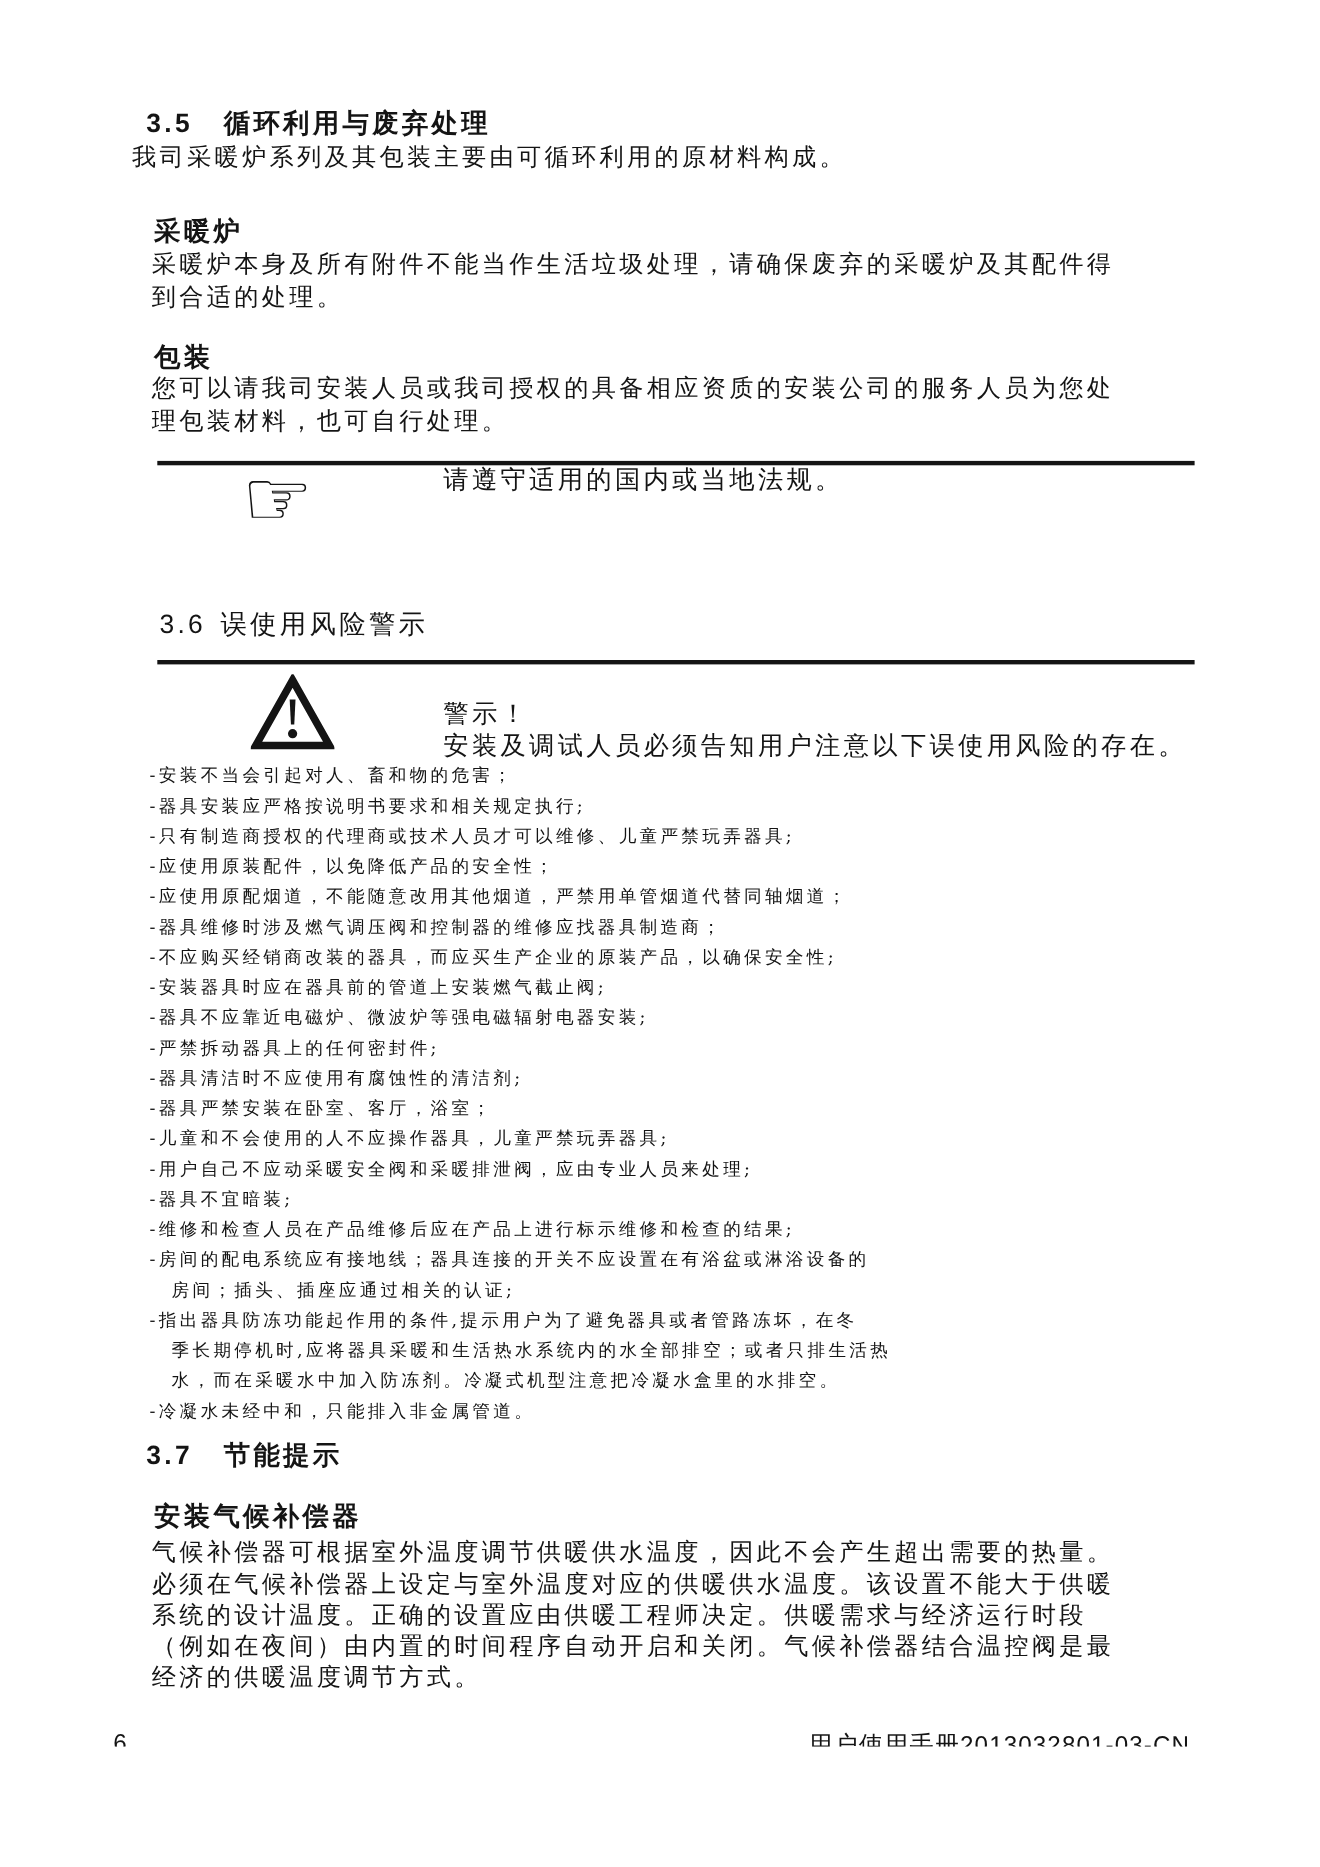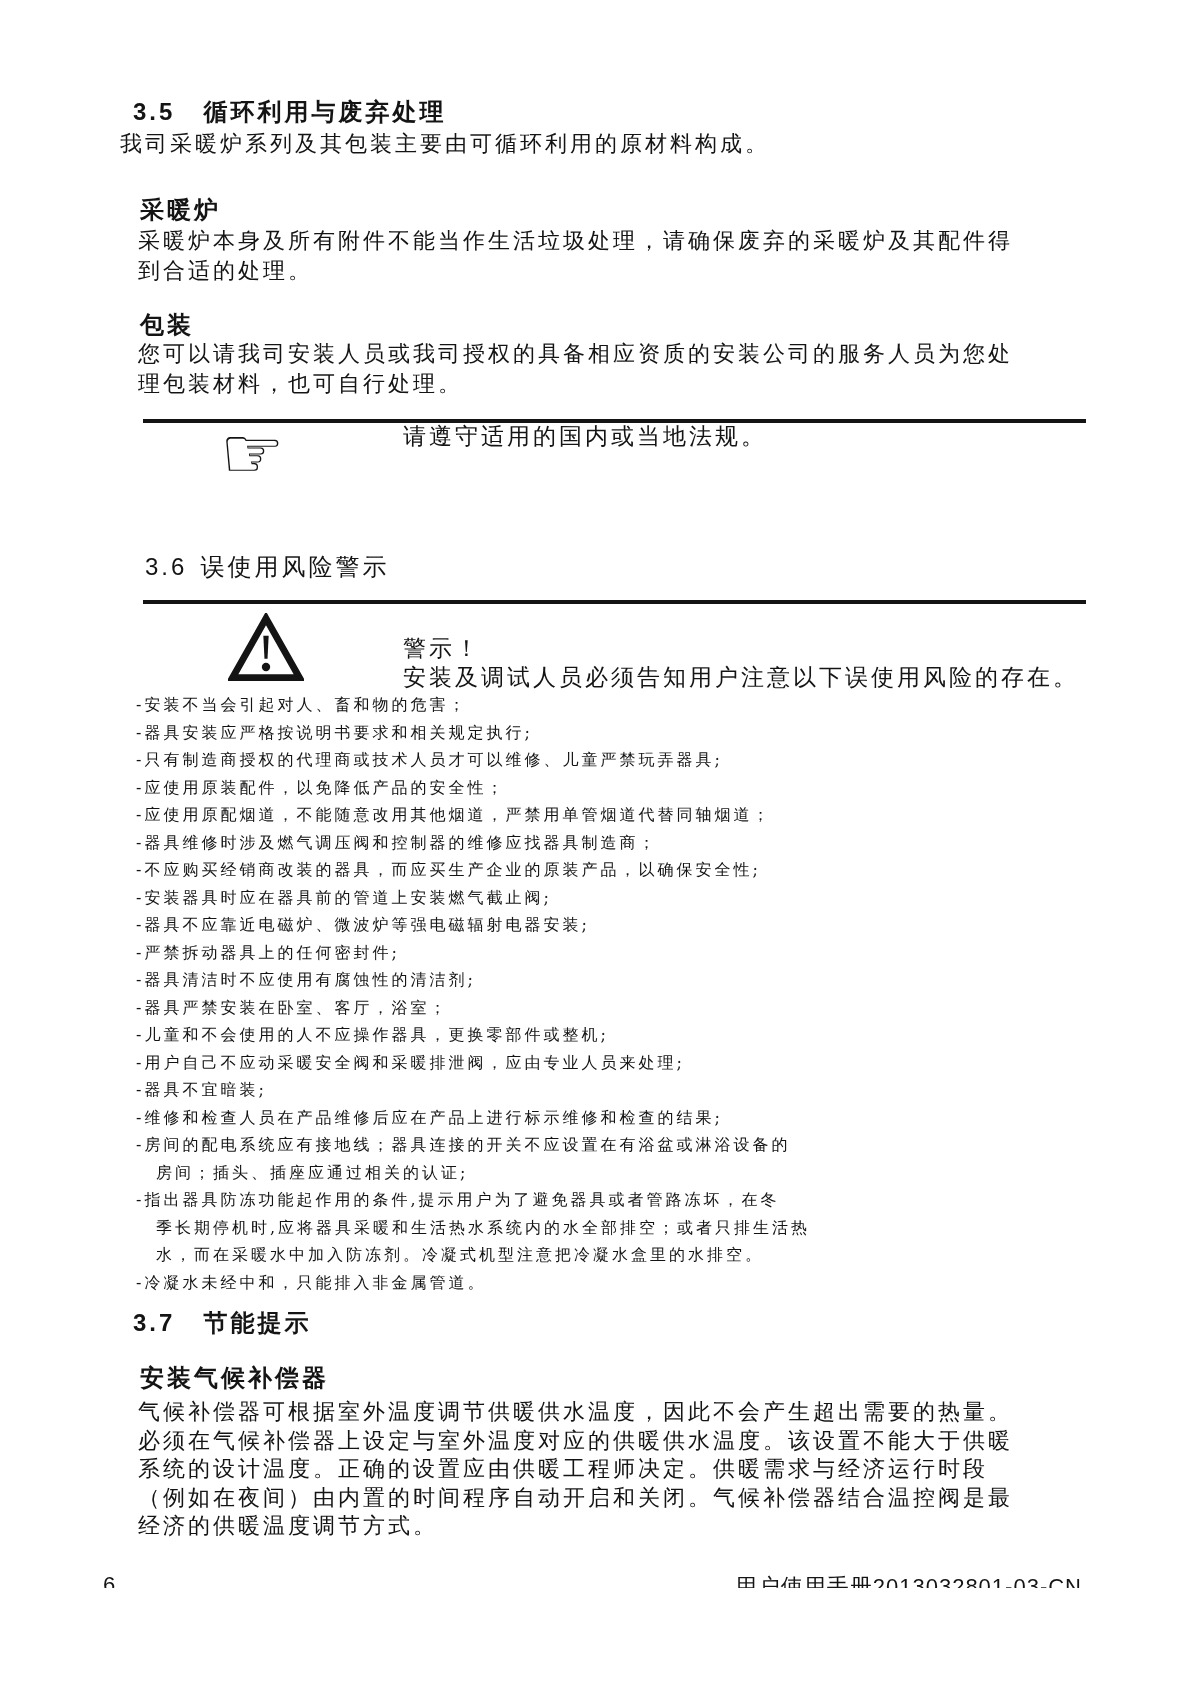--- a/index.html
+++ b/index.html
@@ -128,21 +128,21 @@
     <div>-只有制造商授权的代理商或技术人员才可以维修、儿童严禁玩弄器具;</div>
     <div>-应使用原装配件，以免降低产品的安全性；</div>
     <div>-应使用原配烟道，不能随意改用其他烟道，严禁用单管烟道代替同轴烟道；</div>
     <div>-器具维修时涉及燃气调压阀和控制器的维修应找器具制造商；</div>
     <div>-不应购买经销商改装的器具，而应买生产企业的原装产品，以确保安全性;</div>
     <div>-安装器具时应在器具前的管道上安装燃气截止阀;</div>
     <div>-器具不应靠近电磁炉、微波炉等强电磁辐射电器安装;</div>
     <div>-严禁拆动器具上的任何密封件;</div>
     <div>-器具清洁时不应使用有腐蚀性的清洁剂;</div>
     <div>-器具严禁安装在卧室、客厅，浴室；</div>
-    <div>-儿童和不会使用的人不应操作器具，更换零部件或整机;</div>
+    <div>-儿童和不会使用的人不应操作器具，儿童严禁玩弄器具;</div>
     <div>-用户自己不应动采暖安全阀和采暖排泄阀，应由专业人员来处理;</div>
     <div>-器具不宜暗装;</div>
     <div>-维修和检查人员在产品维修后应在产品上进行标示维修和检查的结果;</div>
     <div>-房间的配电系统应有接地线；器具连接的开关不应设置在有浴盆或淋浴设备的</div>
     <div class="cont">房间；插头、插座应通过相关的认证;</div>
     <div>-指出器具防冻功能起作用的条件,提示用户为了避免器具或者管路冻坏，在冬</div>
     <div class="cont">季长期停机时,应将器具采暖和生活热水系统内的水全部排空；或者只排生活热</div>
     <div class="cont">水，而在采暖水中加入防冻剂。冷凝式机型注意把冷凝水盒里的水排空。</div>
     <div>-冷凝水未经中和，只能排入非金属管道。</div>
   </div>

